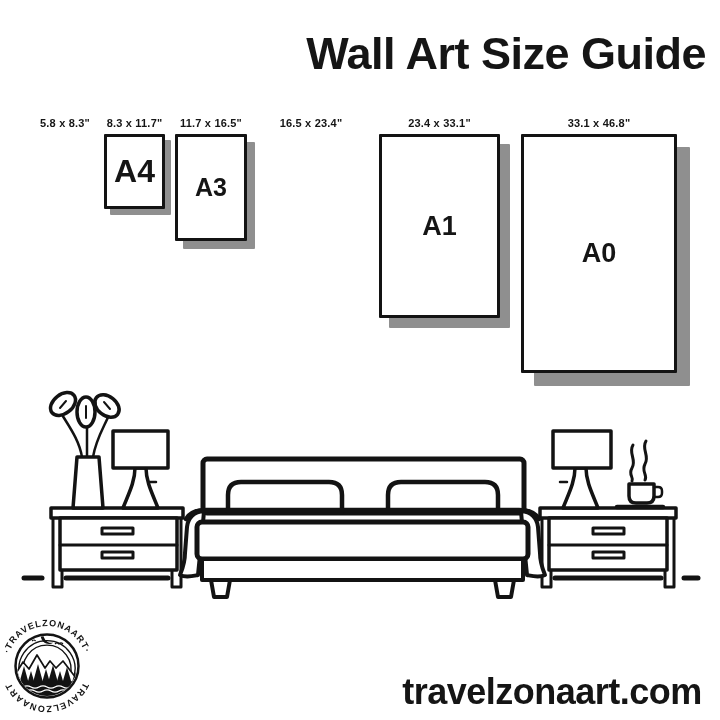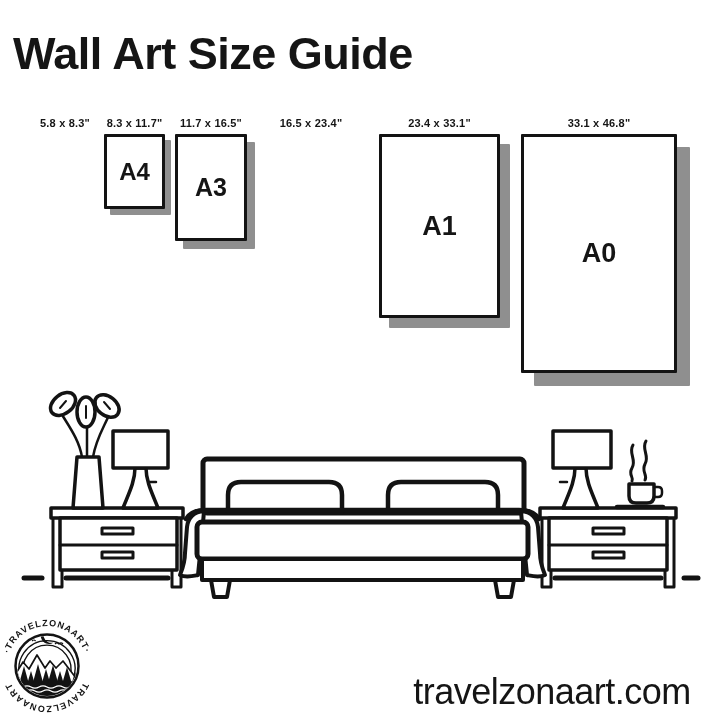--- a/index.html
+++ b/index.html
@@ -1,48 +1,48 @@
 <!DOCTYPE html>
 <html><head>
 <meta charset="utf-8">
 <style>
   html,body{margin:0;padding:0;background:#fff;}
   .canvas{
     position:relative;width:720px;height:720px;background:#ffffff;overflow:hidden;
     font-family:"Liberation Sans",sans-serif;color:#151515;
   }
   .page-title{
-    position:absolute;top:28px;left:13px;width:700px;text-align:left;
+    position:absolute;top:28px;left:6px;width:700px;text-align:right;
     font-size:45px;font-weight:bold;letter-spacing:-0.5px;color:#151515;
   }
   
   .size-card{position:absolute;top:117px;display:flex;flex-direction:column;align-items:center;}
   .size-card .dim{
     font-size:11px;font-weight:bold;white-space:nowrap;height:13px;line-height:13px;
     margin-bottom:4px;letter-spacing:0.2px;color:#151515;
   }
   .size-card .frame{
     border:3px solid #131313;background:#ffffff;border-radius:1px;
     display:flex;align-items:center;justify-content:center;font-weight:bold;color:#151515;
     box-sizing:border-box;
   }
   .a5{left:44px;width:42px;}  .a5 .frame{width:42px;height:58px;box-shadow:5px 5px 0 #8f8f8f;font-size:23px;}
-  .a4{left:104px;width:61px;} .a4 .frame{width:61px;height:75px;box-shadow:6px 6px 0 #8f8f8f;font-size:24px;}
+  .a4{left:104px;width:61px;} .a4 .frame{width:61px;height:75px;box-shadow:6px 6px 0 #8f8f8f;font-size:32px;}
   .a3{left:175px;width:72px;} .a3 .frame{width:72px;height:107px;box-shadow:8px 8px 0 #8f8f8f;font-size:25px;}
   .a2{left:262px;width:98px;} .a2 .frame{width:98px;height:140px;box-shadow:9px 9px 0 #8f8f8f;font-size:26px;}
   .a1{left:379px;width:121px;}.a1 .frame{width:121px;height:184px;box-shadow:10px 10px 0 #8f8f8f;font-size:27px;text-align:center;}
   .a0{left:521px;width:156px;}.a0 .frame{width:156px;height:239px;box-shadow:13px 13px 0 #8f8f8f;font-size:27px;}
   
   .scene{position:absolute;left:0;top:385px;width:720px;height:215px;}
   
   .logo{position:absolute;left:-3px;top:616px;width:100px;height:100px;}
   
   .website{
     position:absolute;top:671px;left:552px;transform:translateX(-50%);
-    font-size:36px;font-weight:normal;letter-spacing:-0.5px;white-space:nowrap;color:#151515;
+    font-size:36px;font-weight:bold;letter-spacing:-0.5px;white-space:nowrap;color:#151515;
   }
 </style>
 </head>
 <body>
 
 <div class="canvas">
 
   <div class="page-title">Wall Art Size Guide</div>
 
   <div class="size-card a5">

